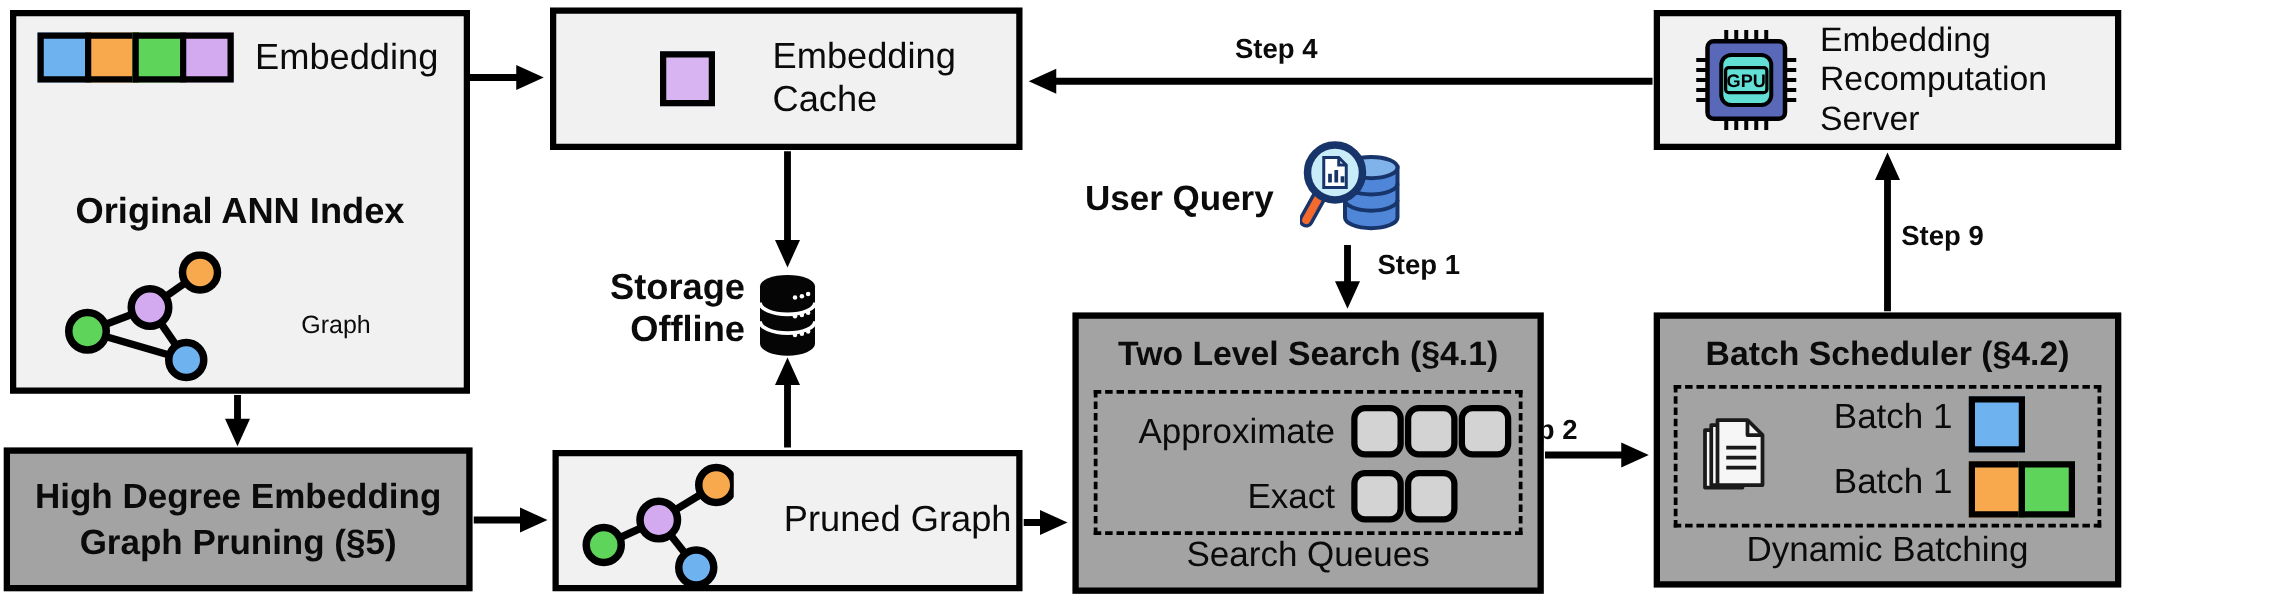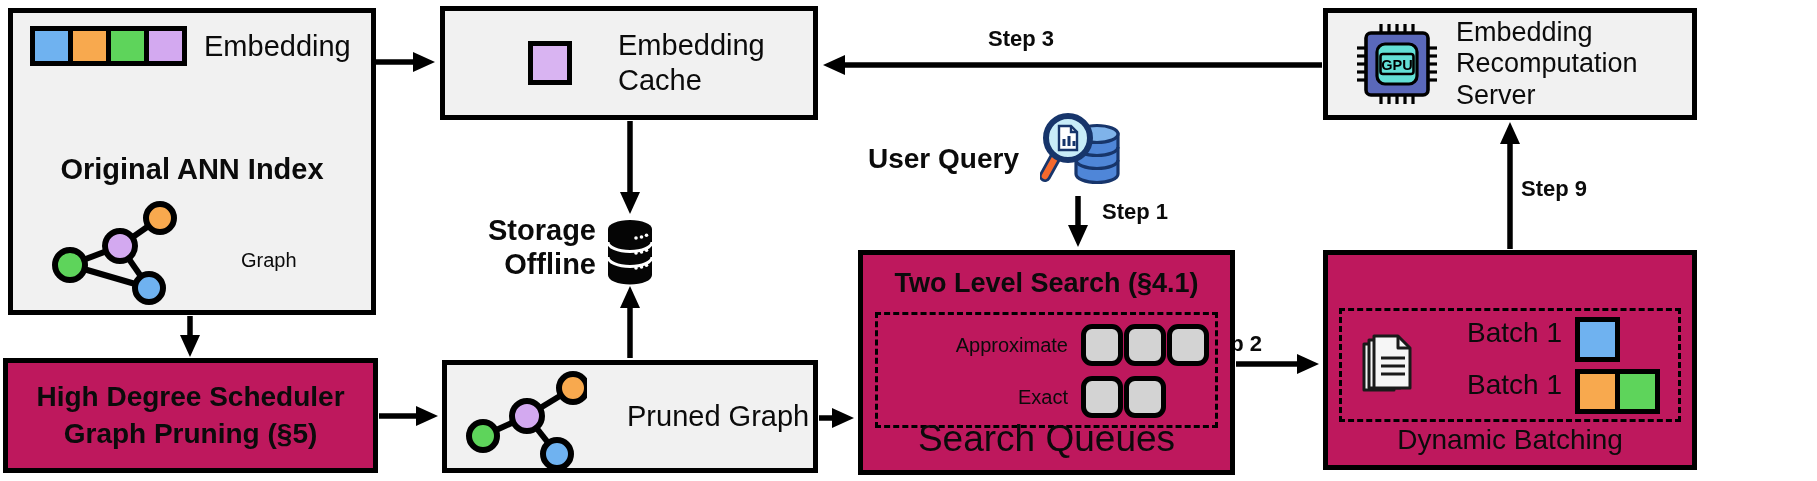--- a/index.html
+++ b/index.html
@@ -3,21 +3,21 @@
 <meta charset="utf-8">
 <style>
   * { margin:0; padding:0; box-sizing:border-box; }
   html,body { background:#fff; }
   body { font-family:"Liberation Sans","DejaVu Sans",sans-serif; color:#0b0b0b; }
   .canvas { position:relative; width:1817px; height:481px; background:#fff; overflow:hidden; }
 
   
   .node-box { position:absolute; border:5px solid #000; }
   .fill-light { background:#f1f1f1; }
-  .fill-dark  { background:#be185d; }
+  .fill-dark  { background:#a3a3a3; }
 
   .lbl   { font-size:28px; line-height:1.2; }
   .lbl-b { font-size:28px; font-weight:bold; line-height:1.25; }
   .step-label { position:absolute; font-size:22px; font-weight:bold; white-space:nowrap; }
 
   
   svg.arrows { position:absolute; left:0; top:0; z-index:1; }
   .node-box, .float-item { z-index:2; }
   .float-item { position:absolute; }
 
@@ -53,24 +53,24 @@
   #pruned { left:442px; top:360px; width:376px; height:113px; display:flex; align-items:center; padding-left:14px; }
   #pruned .lbl { margin-left:40px; font-size:29px; }
 
   
   #tls { left:858px; top:250px; width:377px; height:225px; }
   #tls .title { position:absolute; top:13px; width:100%; text-align:center; font-size:27px; font-weight:bold; }
   .dash-box { position:absolute; border:3px dashed #000; }
   #tls .dash-box { left:12px; top:57px; width:343px; height:116px; padding-top:5px; }
   .q-row { display:flex; align-items:center; height:50px; }
   .q-row + .q-row { margin-top:2px; }
-  .q-row .q-lbl { flex:0 0 190px; text-align:right; font-size:20px; }
+  .q-row .q-lbl { flex:0 0 190px; text-align:right; font-size:28px; }
   .q-slots { display:flex; margin-left:13px; gap:1px; }
   .q-slot { width:42px; height:42px; border:5px solid #000; border-radius:11px; background:#d3d3d3; }
-  #tls .footer { position:absolute; bottom:10px; width:100%; text-align:center; font-size:37px; }
+  #tls .footer { position:absolute; bottom:10px; width:100%; text-align:center; font-size:28px; }
 
   
   #batch { left:1323px; top:250px; width:374px; height:220px; }
   #batch .title { position:absolute; top:13px; width:100%; text-align:center; font-size:27px; font-weight:bold; }
   #batch .dash-box { left:11px; top:53px; width:342px; height:114px; display:flex; align-items:center; }
   .docs-wrap { margin-left:18px; flex:0 0 auto; }
   .batch-col { margin-left:36px; display:flex; flex-direction:column; gap:7px; }
   .b-row { display:flex; align-items:flex-start; }
   .b-lbl { flex:0 0 112px; text-align:right; font-size:28px; }
   .b-squares { display:flex; margin-left:13px; }
@@ -109,21 +109,21 @@
       <line x1="819" y1="418" x2="847" y2="418" marker-end="url(#ah)"></line>
       <line x1="1078" y1="196" x2="1078" y2="240" marker-end="url(#ah)"></line>
       <line x1="1236" y1="364" x2="1312" y2="364" marker-end="url(#ah)"></line>
       <line x1="1510" y1="249" x2="1510" y2="129" marker-end="url(#ah)"></line>
     </g>
   </svg>
 
   <div class="step-label" id="step1">Step 1</div>
   <div class="step-label" id="step2">Step 2</div>
   <div class="step-label" id="step3">Step 9</div>
-  <div class="step-label" id="step4">Step 3</div>
+  <div class="step-label" id="step4">Step 4</div>
 
   <div class="node-box fill-light" id="ann">
     <div class="emb-row">
       <div class="emb-strip">
         <div class="emb-cell" style="background-color: rgb(111, 178, 240);"></div>
         <div class="emb-cell" style="background-color: rgb(248, 169, 78);"></div>
         <div class="emb-cell" style="background-color: rgb(94, 212, 91);"></div>
         <div class="emb-cell" style="background-color: rgb(211, 169, 240);"></div>
       </div>
       <span class="lbl">Embedding</span>
@@ -207,21 +207,21 @@
     </svg>
     <div class="txt">
       <div>Embedding</div>
       <div>Recomputation</div>
       <div>Server</div>
     </div>
   </div>
 
   <div class="node-box fill-dark" id="highdeg">
     <div class="txt">
-      <div>High Degree Scheduler</div>
+      <div>High Degree Embedding</div>
       <div>Graph Pruning (§5)</div>
     </div>
   </div>
 
   <div class="node-box fill-light" id="pruned">
     <svg width="126" height="102" viewBox="0 0 126 102">
       <g stroke="#000" stroke-width="6">
         <line x1="66" y1="50" x2="112" y2="22"></line>
         <line x1="66" y1="50" x2="22" y2="70"></line>
         <line x1="66" y1="50" x2="96" y2="88"></line>
@@ -274,20 +274,21 @@
         <span class="q-slots">
           <span class="q-slot"></span>
           <span class="q-slot"></span>
         </span>
       </div>
     </div>
     <div class="footer">Search Queues</div>
   </div>
 
   <div class="node-box fill-dark" id="batch">
+    <div class="title">Batch Scheduler (§4.2)</div>
     <div class="dash-box">
       <svg class="docs-wrap" width="54" height="62" viewBox="0 0 54 62">
         <g fill="#f6f6f6" stroke="#1a1a1a" stroke-width="3" stroke-linejoin="round">
           <path d="M4 10 h30 v46 h-30 z"></path>
           <path d="M9 6 h31 v48 h-31 z"></path>
           <path d="M14 2 h24 l12 12 v40 h-36 z"></path>
           <path d="M38 2 v12 h12" fill="none"></path>
         </g>
         <g stroke="#1a1a1a" stroke-width="3">
           <line x1="21" y1="24" x2="45" y2="24"></line>

